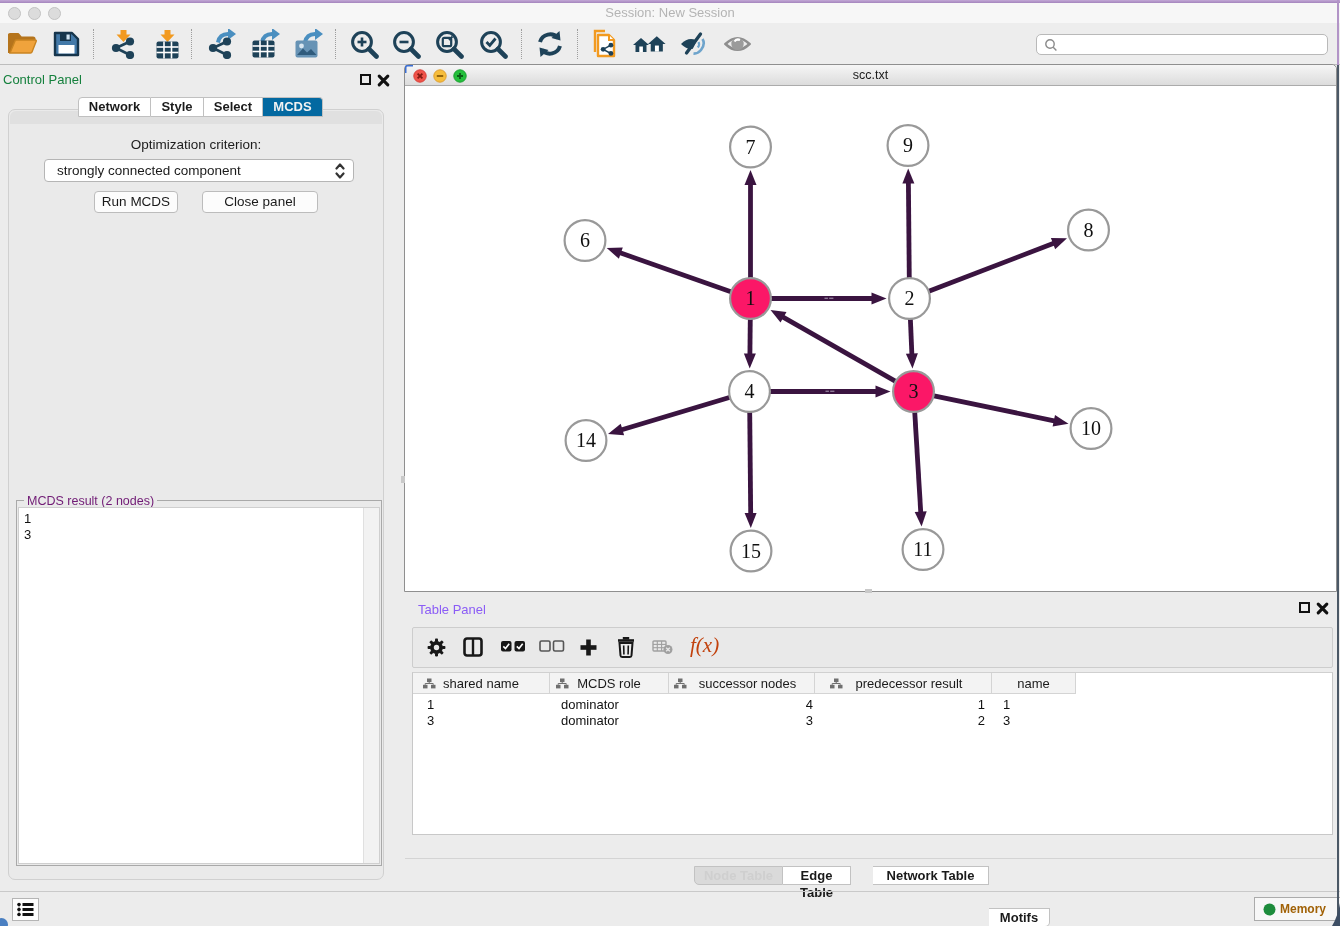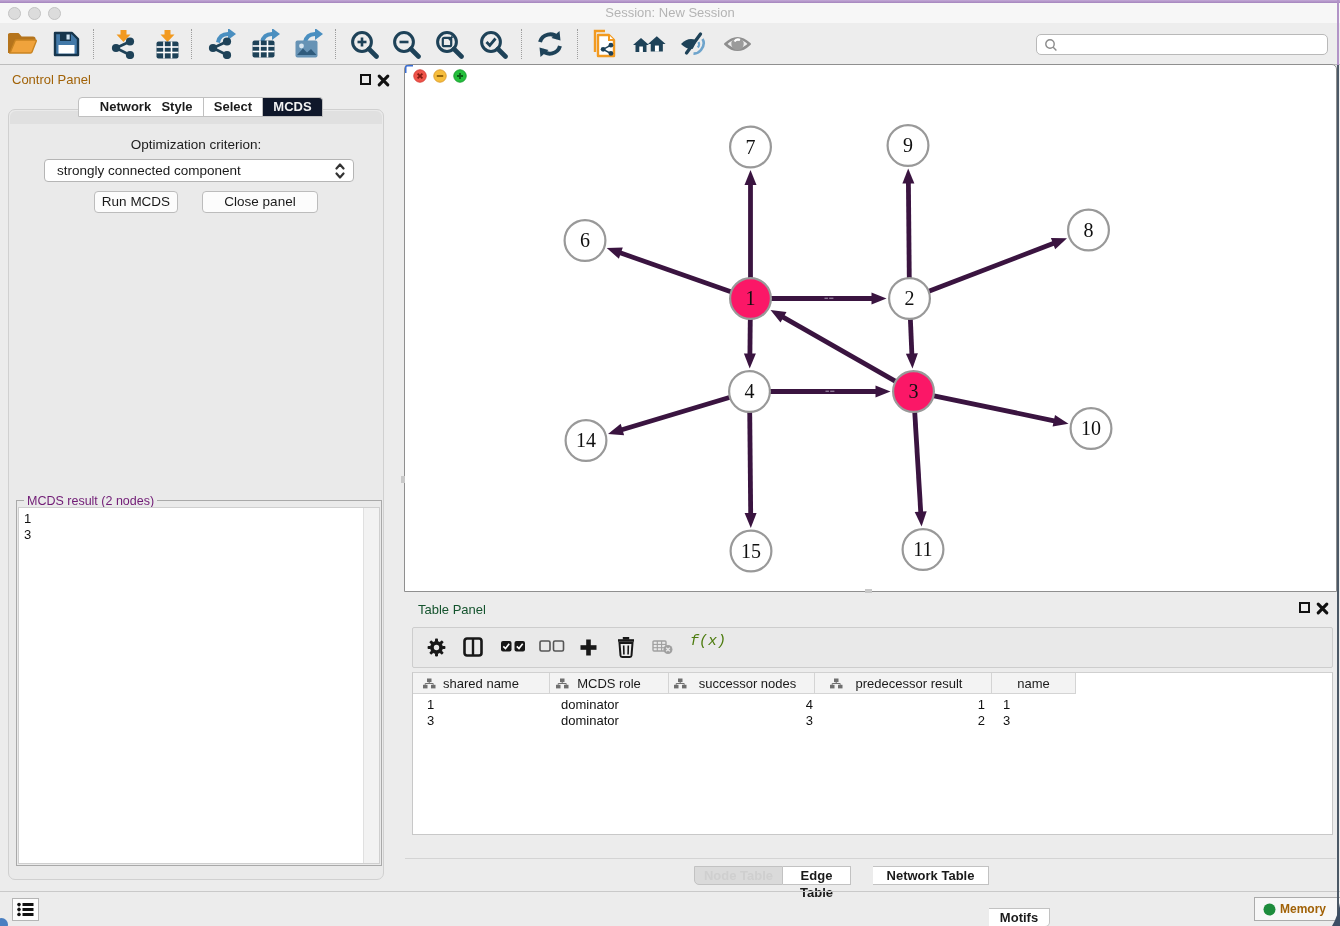--- a/index.html
+++ b/index.html
@@ -8,39 +8,39 @@
 
 #purple { left:0; top:0; width:1340px; height:3px; background:linear-gradient(#c3a8d6,#a485bd); }
 #titlebar { left:0; top:3px; width:1340px; height:20px; background:#f7f7f7; }
 #titlebar .dot { position:absolute; top:4px; width:13px; height:13px; border-radius:50%; background:#dcdcdc; border:1px solid #c3c3c3; }
 #wtitle { left:0; top:5px; width:1340px; text-align:center; font-size:13px; color:#b4b4b4; }
 
 #toolbar { left:0; top:23px; width:1340px; height:42px; background:#ededed; border-bottom:1px solid #bdbdbd; }
 .tsep { position:absolute; top:6px; height:30px; width:0; border-left:1px dotted #9d9d9d; }
 #search { position:absolute; left:1036px; top:11px; width:292px; height:21px; background:#fff; border:1px solid #b9b9b9; border-radius:5px; }
 
-#cp-title { left:12px; top:72px; font-size:13px; color:#a16207; }
+#cp-title { left:3px; top:72px; font-size:13px; color:#15803d; }
 #cp-float { left:360px; top:74px; width:11px; height:11px; border:2px solid #111; }
 #cp-close { left:377px; top:73px; }
 #cp-box { left:8px; top:109px; width:376px; height:771px; background:#eaeaea; border:1px solid #d0d0d0; border-radius:7px; }
 #cp-box:before { content:""; position:absolute; left:1px; top:1px; right:1px; height:13px; background:#e0e0e0; border-radius:6px 6px 0 0; }
 .tab { position:absolute; top:97px; height:20px; background:#fff; border:1px solid #c0c0c0; font-size:13px; font-weight:700; color:#1a1a1a; text-align:center; line-height:18px; }
 #optlabel { left:8px; top:137px; width:376px; text-align:center; font-size:13.5px; color:#1c1c1c; }
 #combo { left:44px; top:159px; width:310px; height:23px; background:#fff; border:1px solid #b5b5b5; border-radius:4px; font-size:13.5px; color:#1a1a1a; line-height:21px; padding-left:12px; }
 .btn { position:absolute; top:191px; height:22px; background:#fcfcfc; border:1px solid #bcbcbc; border-radius:4px; font-size:13.5px; color:#1a1a1a; text-align:center; line-height:20px; }
 #fieldset { left:16px; top:500px; width:366px; height:366px; border:1px solid #a9a9a9; }
 #fieldlabel { left:24px; top:494px; background:#eaeaea; padding:0 3px; font-size:12.5px; color:#701a75; }
 #mcdstext { left:18px; top:507px; width:362px; height:357px; background:#fff; border:1px solid #cfcfcf; font-size:13px; color:#111; line-height:16px; padding:3px 0 0 5px; }
 #mcdsscroll { left:363px; top:508px; width:16px; height:355px; background:#f2f2f2; border-left:1px solid #e0e0e0; }
 
 #netwin { left:404px; top:64px; width:933px; height:528px; border:1px solid #8f8f8f; border-radius:5px 5px 0 0; background:#fff; }
 #nettitle { position:absolute; left:0; top:0; width:100%; height:21px; background:linear-gradient(#f6f6f6,#dcdcdc); border-bottom:1px solid #ababab; border-radius:5px 5px 0 0; }
 #nettitle span { display:block; text-align:center; font-size:12.5px; color:#1a1a1a; padding-top:3px; }
 
-#tp-title { left:418px; top:602px; font-size:13px; color:#14532d; }
+#tp-title { left:418px; top:602px; font-size:13px; color:#8b5cf6; }
 #tp-float { left:1299px; top:602px; width:11px; height:11px; border:2px solid #111; }
 #tp-close { left:1316px; top:601px; }
 #tp-toolbar { left:412px; top:627px; width:921px; height:41px; background:#e9e9e9; border:1px solid #cdcdcd; border-radius:2px; }
 #tablewrap { left:412px; top:672px; width:921px; height:163px; background:#fff; border:1px solid #c8c8c8; border-top:1px solid #d0d0d0; }
 #thead { position:absolute; left:0; top:0; width:663px; height:21px; background:#f3f3f3; border-bottom:1px solid #d4d4d4; }
 .th { position:absolute; top:0; height:21px; border-right:1px solid #d4d4d4; font-size:13px; color:#1a1a1a; text-align:center; line-height:21px; }
 .td { position:absolute; font-size:13px; color:#111; height:16px; line-height:16px; }
 #tabstrip-line { left:405px; top:858px; width:931px; height:1px; background:#d4d4d4; }
 .btab { position:absolute; top:866px; height:19px; background:#fff; border:1px solid #c2c2c2; font-size:13px; font-weight:700; color:#1a1a1a; text-align:center; line-height:17px; }
 
@@ -207,39 +207,42 @@
     <circle cx="13.5" cy="9" r="6.2" fill="#9b9b9b"></circle>
     <path d="M10.5,6.5 Q12.5,3.5 16,5" fill="none" stroke="#fff" stroke-width="2.2"></path>
   </svg>
 
 <div class="abs" id="cp-title">Control Panel</div>
 <div class="abs" id="cp-float"></div>
 <div class="abs" id="cp-close"><svg width="13" height="13" viewBox="0 0 13 13">
       <path d="M2.2,2.2 L10.8,10.8 M10.8,2.2 L2.2,10.8" stroke="#111" stroke-width="3.1" stroke-linecap="round"></path>
     </svg></div>
 <div class="abs" id="cp-box"></div>
-<div class="tab" style="left:78px; width:95px; border-radius:4px 0 0 0;">Network</div>
+<div class="tab" style="left:78px; width:73px; border-radius:4px 0 0 0;">Network</div>
 <div class="tab" style="left:151px; width:53px; border-left:none;">Style</div>
 <div class="tab" style="left:204px; width:59px; border-left:none;">Select</div>
-<div class="tab" style="left:263px; width:60px; border-left:none; border-radius:0 4px 0 0; background:#0f172a; color:#f2f2f2;">MCDS</div>
+<div class="tab" style="left:263px; width:60px; border-left:none; border-radius:0 4px 0 0; background:#0369a1; color:#f2f2f2;">MCDS</div>
 <div class="abs" id="optlabel">Optimization criterion:</div>
 <div class="abs" id="combo">strongly connected component
   <svg width="12" height="16" style="position:absolute;right:7px;top:3px" viewBox="0 0 12 16">
       <path d="M2.5,5.5 L6,1.5 L9.5,5.5" fill="none" stroke="#333" stroke-width="2.2" stroke-linecap="round" stroke-linejoin="round"></path>
       <path d="M2.5,10.5 L6,14.5 L9.5,10.5" fill="none" stroke="#333" stroke-width="2.2" stroke-linecap="round" stroke-linejoin="round"></path>
     </svg>
 </div>
 <div class="btn" style="left:94px; width:84px;">Run MCDS</div>
 <div class="btn" style="left:202px; width:116px;">Close panel</div>
 <div class="abs" id="fieldset"></div>
 <div class="abs" id="fieldlabel">MCDS result (2 nodes)</div>
 <div class="abs" id="mcdstext">1<br>3</div>
 <div class="abs" id="mcdsscroll"></div>
 
 <div class="abs" id="netwin">
+  <div id="nettitle">
+      <span>scc.txt</span>
+    </div>
   <svg style="position:absolute;left:0;top:0" width="8" height="8" viewBox="0 0 8 8">
       <path d="M0,8 L0,2 Q0,0 2,0 L8,0 L8,1.5 L2.5,1.5 Q1.5,1.5 1.5,2.5 L1.5,8 Z" fill="#3b6fd4"></path>
     </svg>
   <svg style="position:absolute;left:8px;top:4px" width="54" height="14" viewBox="0 0 54 14">
     <circle cx="7" cy="7" r="6.2" fill="#ef5349" stroke="#d8423b" stroke-width="1"></circle>
     <path d="M4.6,4.6 L9.4,9.4 M9.4,4.6 L4.6,9.4" stroke="#821a12" stroke-width="1.8"></path>
     <circle cx="27" cy="7" r="6.2" fill="#f6bd3b" stroke="#dfa133" stroke-width="1"></circle>
     <path d="M23.8,7 L30.2,7" stroke="#8a5d07" stroke-width="1.8"></path>
     <circle cx="47" cy="7" r="6.2" fill="#23bf3b" stroke="#1ba032" stroke-width="1"></circle>
     <path d="M44,7 L50,7 M47,4 L47,10" stroke="#0a5c17" stroke-width="1.8"></path>
@@ -361,21 +364,21 @@
     <rect x="1" y="4" width="13" height="10" rx="1" fill="none" stroke="#a0a0a0" stroke-width="1.4"></rect>
     <g stroke="#a0a0a0" stroke-width="1.1">
       <line x1="1" y1="7.4" x2="14" y2="7.4"></line>
       <line x1="1" y1="10.7" x2="14" y2="10.7"></line>
       <line x1="5.3" y1="4" x2="5.3" y2="14"></line>
       <line x1="9.6" y1="4" x2="9.6" y2="14"></line>
     </g>
     <circle cx="16" cy="12.5" r="4.5" fill="#a0a0a0"></circle>
     <path d="M14.2,10.7 L17.8,14.3 M17.8,10.7 L14.2,14.3" stroke="#e9e9e9" stroke-width="1.3"></path>
   </svg>
-<div class="abs" style="left:690px;top:633px;font-family:Liberation Mono, monospace;font-style:italic;font-size:15px;color:#4d7c0f;">f(x)</div>
+<div class="abs" style="left:690px;top:633px;font-family:Liberation Serif, serif;font-style:italic;font-size:21px;color:#c2410c;">f(x)</div>
 <div class="abs" id="tablewrap">
   <div id="thead">
     <svg style="position:absolute;left:10px;top:5px" width="13" height="11" viewBox="0 0 13 11">
         <g fill="#6f6f6f">
           <rect x="4" y="0.5" width="4.5" height="3.6"></rect>
           <rect x="0" y="6.8" width="4.5" height="3.6"></rect>
           <rect x="8" y="6.8" width="4.5" height="3.6"></rect>
         </g>
         <g stroke="#6f6f6f" stroke-width="1">
           <path d="M6.2,4 L6.2,5.5 M2.2,6.8 L2.2,5.5 L10.2,5.5 L10.2,6.8" fill="none"></path>

